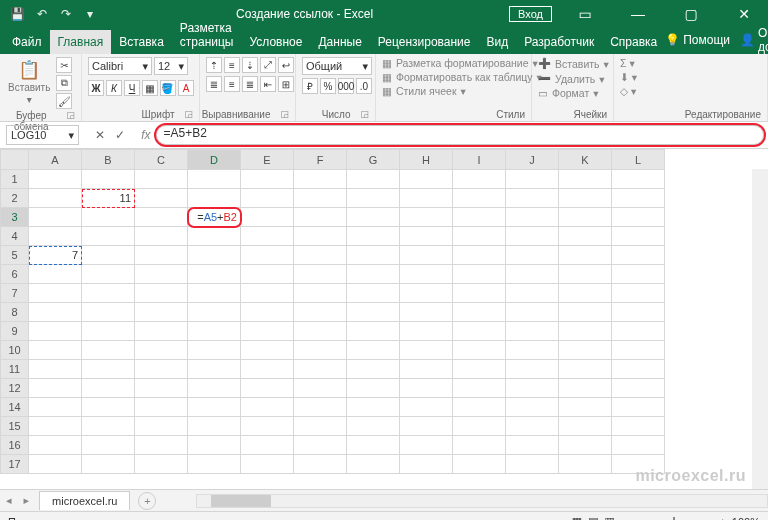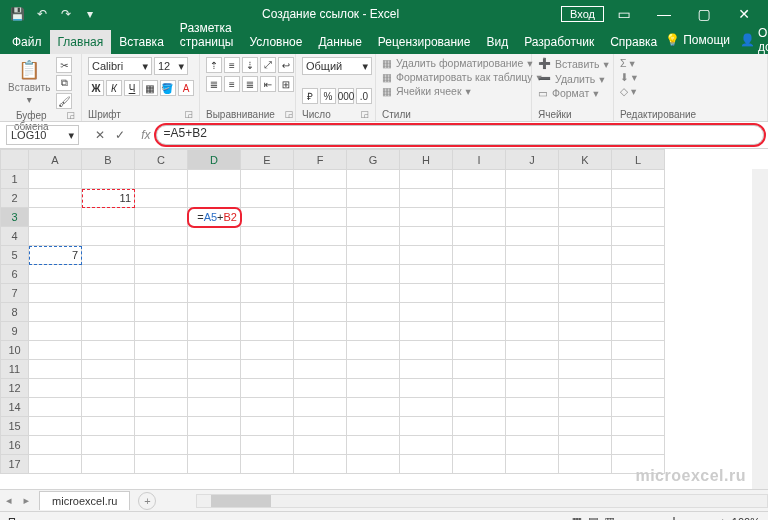--- a/index.html
+++ b/index.html
@@ -2,34 +2,34 @@
 <html><head>
 <meta charset="utf-8">
 <style>
   * { box-sizing: border-box; margin: 0; padding: 0; font-family: "Segoe UI", Tahoma, sans-serif; }
   body { background: #fff; width: 768px; height: 520px; overflow: hidden; font-size: 12px; color: #333; }
   
   .titlebar { background: #0f7244; height: 28px; display: flex; align-items: center; color: #fff; padding: 0 4px; }
   .qat { display: flex; gap: 4px; padding-left: 4px; }
   .qat-btn { width: 20px; height: 20px; display:flex; align-items:center; justify-content:center; opacity:.9;}
   .title { flex: 1; text-align: center; font-size: 12px; }
-  .tb-right { display: flex; gap: 0; align-items: center; }
+  .tb-right { display: flex; gap: 13px; align-items: center; }
   .tb-login { border: 1px solid #fff; padding: 1px 8px; font-size:11px;}
   .tb-win { width: 40px; text-align:center; font-size:14px;}
   
   .tabs { background: #0f7244; height: 26px; display:flex; align-items: flex-end; color:#fff; font-size:12px; padding: 0 4px;}
   .tab { padding: 5px 8px; cursor:pointer; }
   .tab.active { background: #e5e5e5; color:#0f7244; }
   .tabs-right { margin-left: auto; display:flex; gap:10px; padding-right:6px; align-items:center;}
   .lamp { display:flex; gap:3px; align-items:center;}
   
   .ribbon { background: #f3f3f3; height: 68px; display:flex; border-bottom:1px solid #d4d4d4;}
   .group { border-right: 1px solid #e1e1e1; padding: 3px 6px 1px 6px; display:flex; flex-direction:column; justify-content:space-between;}
   .group-body { flex:1; display:flex; gap:4px; align-items:flex-start;}
-  .group-label { text-align:center; font-size:10px; color:#666; padding-top:1px; display:flex; justify-content:space-between; gap:10px;}
+  .group-label { text-align:center; font-size:10px; color:#666; padding-top:1px; display:flex; justify-content:flex-end; gap:10px;}
   .launcher { font-size:9px; color:#888;}
   .big-btn { display:flex; flex-direction:column; align-items:center; font-size:10px; color:#777; gap:1px; padding:2px;}
   .small-stack { display:flex; flex-direction:column; gap:2px; font-size:10px; color:#444;}
   .small-row { display:flex; gap:2px; align-items:center;}
   .ddl { border:1px solid #c8c8c8; background:#fff; font-size:11px; padding:0 3px; height:18px; display:flex; align-items:center; justify-content:space-between;}
   .sq { width:16px; height:16px; border:1px solid #c8c8c8; display:inline-flex; align-items:center; justify-content:center; font-size:10px; background:#fff;}
   .txt-row { font-size:10.5px; color:#888; display:flex; gap:4px; align-items:center; white-space:nowrap;}
   
   .fx-row { height: 27px; border-bottom: 1px solid #d4d4d4; display:flex; align-items:center; background:#fff;}
   .namebox { width:73px; margin:3px 6px; height:20px; border:1px solid #c8c8c8; display:flex; align-items:center; padding:0 4px; font-size:11px; justify-content:space-between;}
@@ -173,43 +173,43 @@
         <span class="sq">⊞</span>
       </div>
     </div>
     <div class="group-label">
         <span>Выравнивание</span>
         <span class="launcher">◲</span>
       </div>
   </div>
 
   <div class="group" style="width:80px">
-    <div class="group-body" style="flex-direction:column; gap:13px;">
+    <div class="group-body" style="flex-direction:column; gap:3px;">
       <div class="ddl" style="width:70px">
           <span>Общий</span>
           <span>▾</span>
         </div>
       <div class="small-row">
         <span class="sq">₽</span>
         <span class="sq">%</span>
         <span class="sq">000</span>
         <span class="sq">.0</span>
       </div>
     </div>
     <div class="group-label">
         <span>Число</span>
         <span class="launcher">◲</span>
       </div>
   </div>
 
   <div class="group" style="width:156px">
     <div class="group-body" style="flex-direction:column; gap:2px;">
-      <div class="txt-row">▦ <span>Удалить форматирование</span> ▾</div>
+      <div class="txt-row">▦ <span>Разметка форматирование</span> ▾</div>
       <div class="txt-row">▦ <span>Форматировать как таблицу</span> ▾</div>
-      <div class="txt-row">▦ <span>Ячейки ячеек</span> ▾</div>
+      <div class="txt-row">▦ <span>Стили ячеек</span> ▾</div>
     </div>
     <div class="group-label">
         <span>Стили</span>
       </div>
   </div>
 
   <div class="group" style="width:82px">
     <div class="group-body" style="flex-direction:column; gap:2px;">
       <div class="txt-row">➕ <span>Вставить</span> ▾</div>
       <div class="txt-row">➖ <span>Удалить</span> ▾</div>

